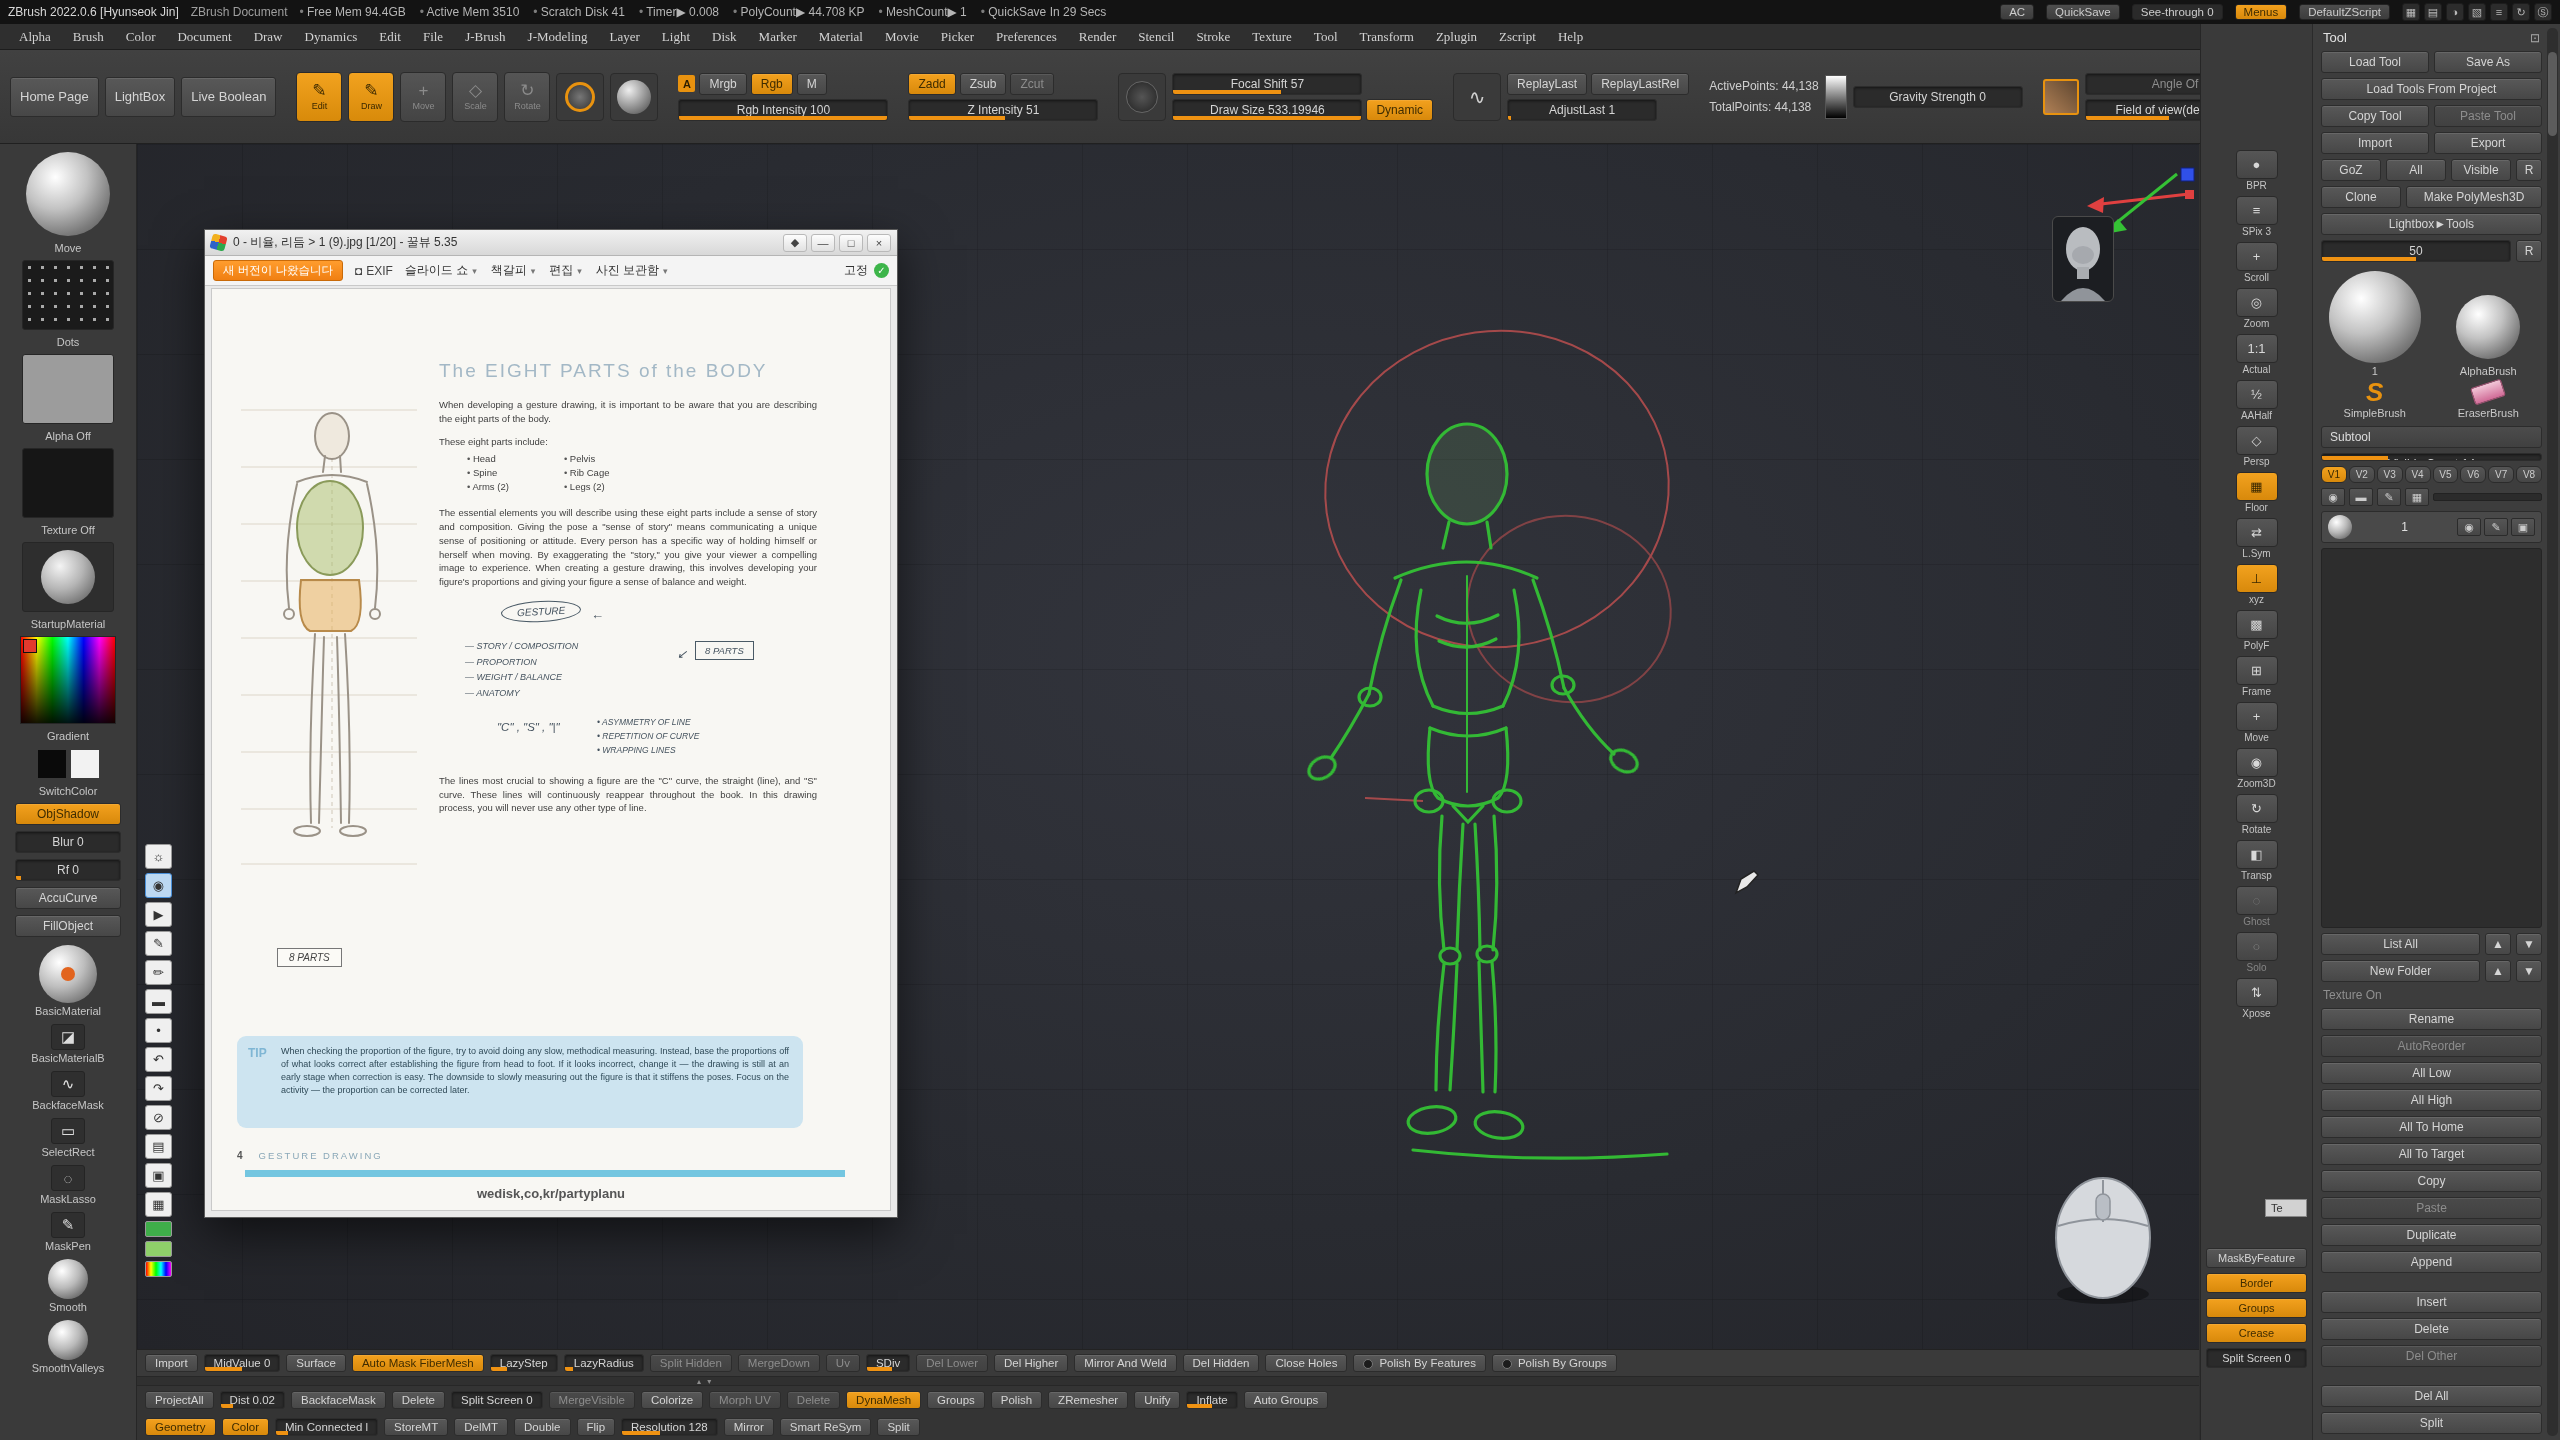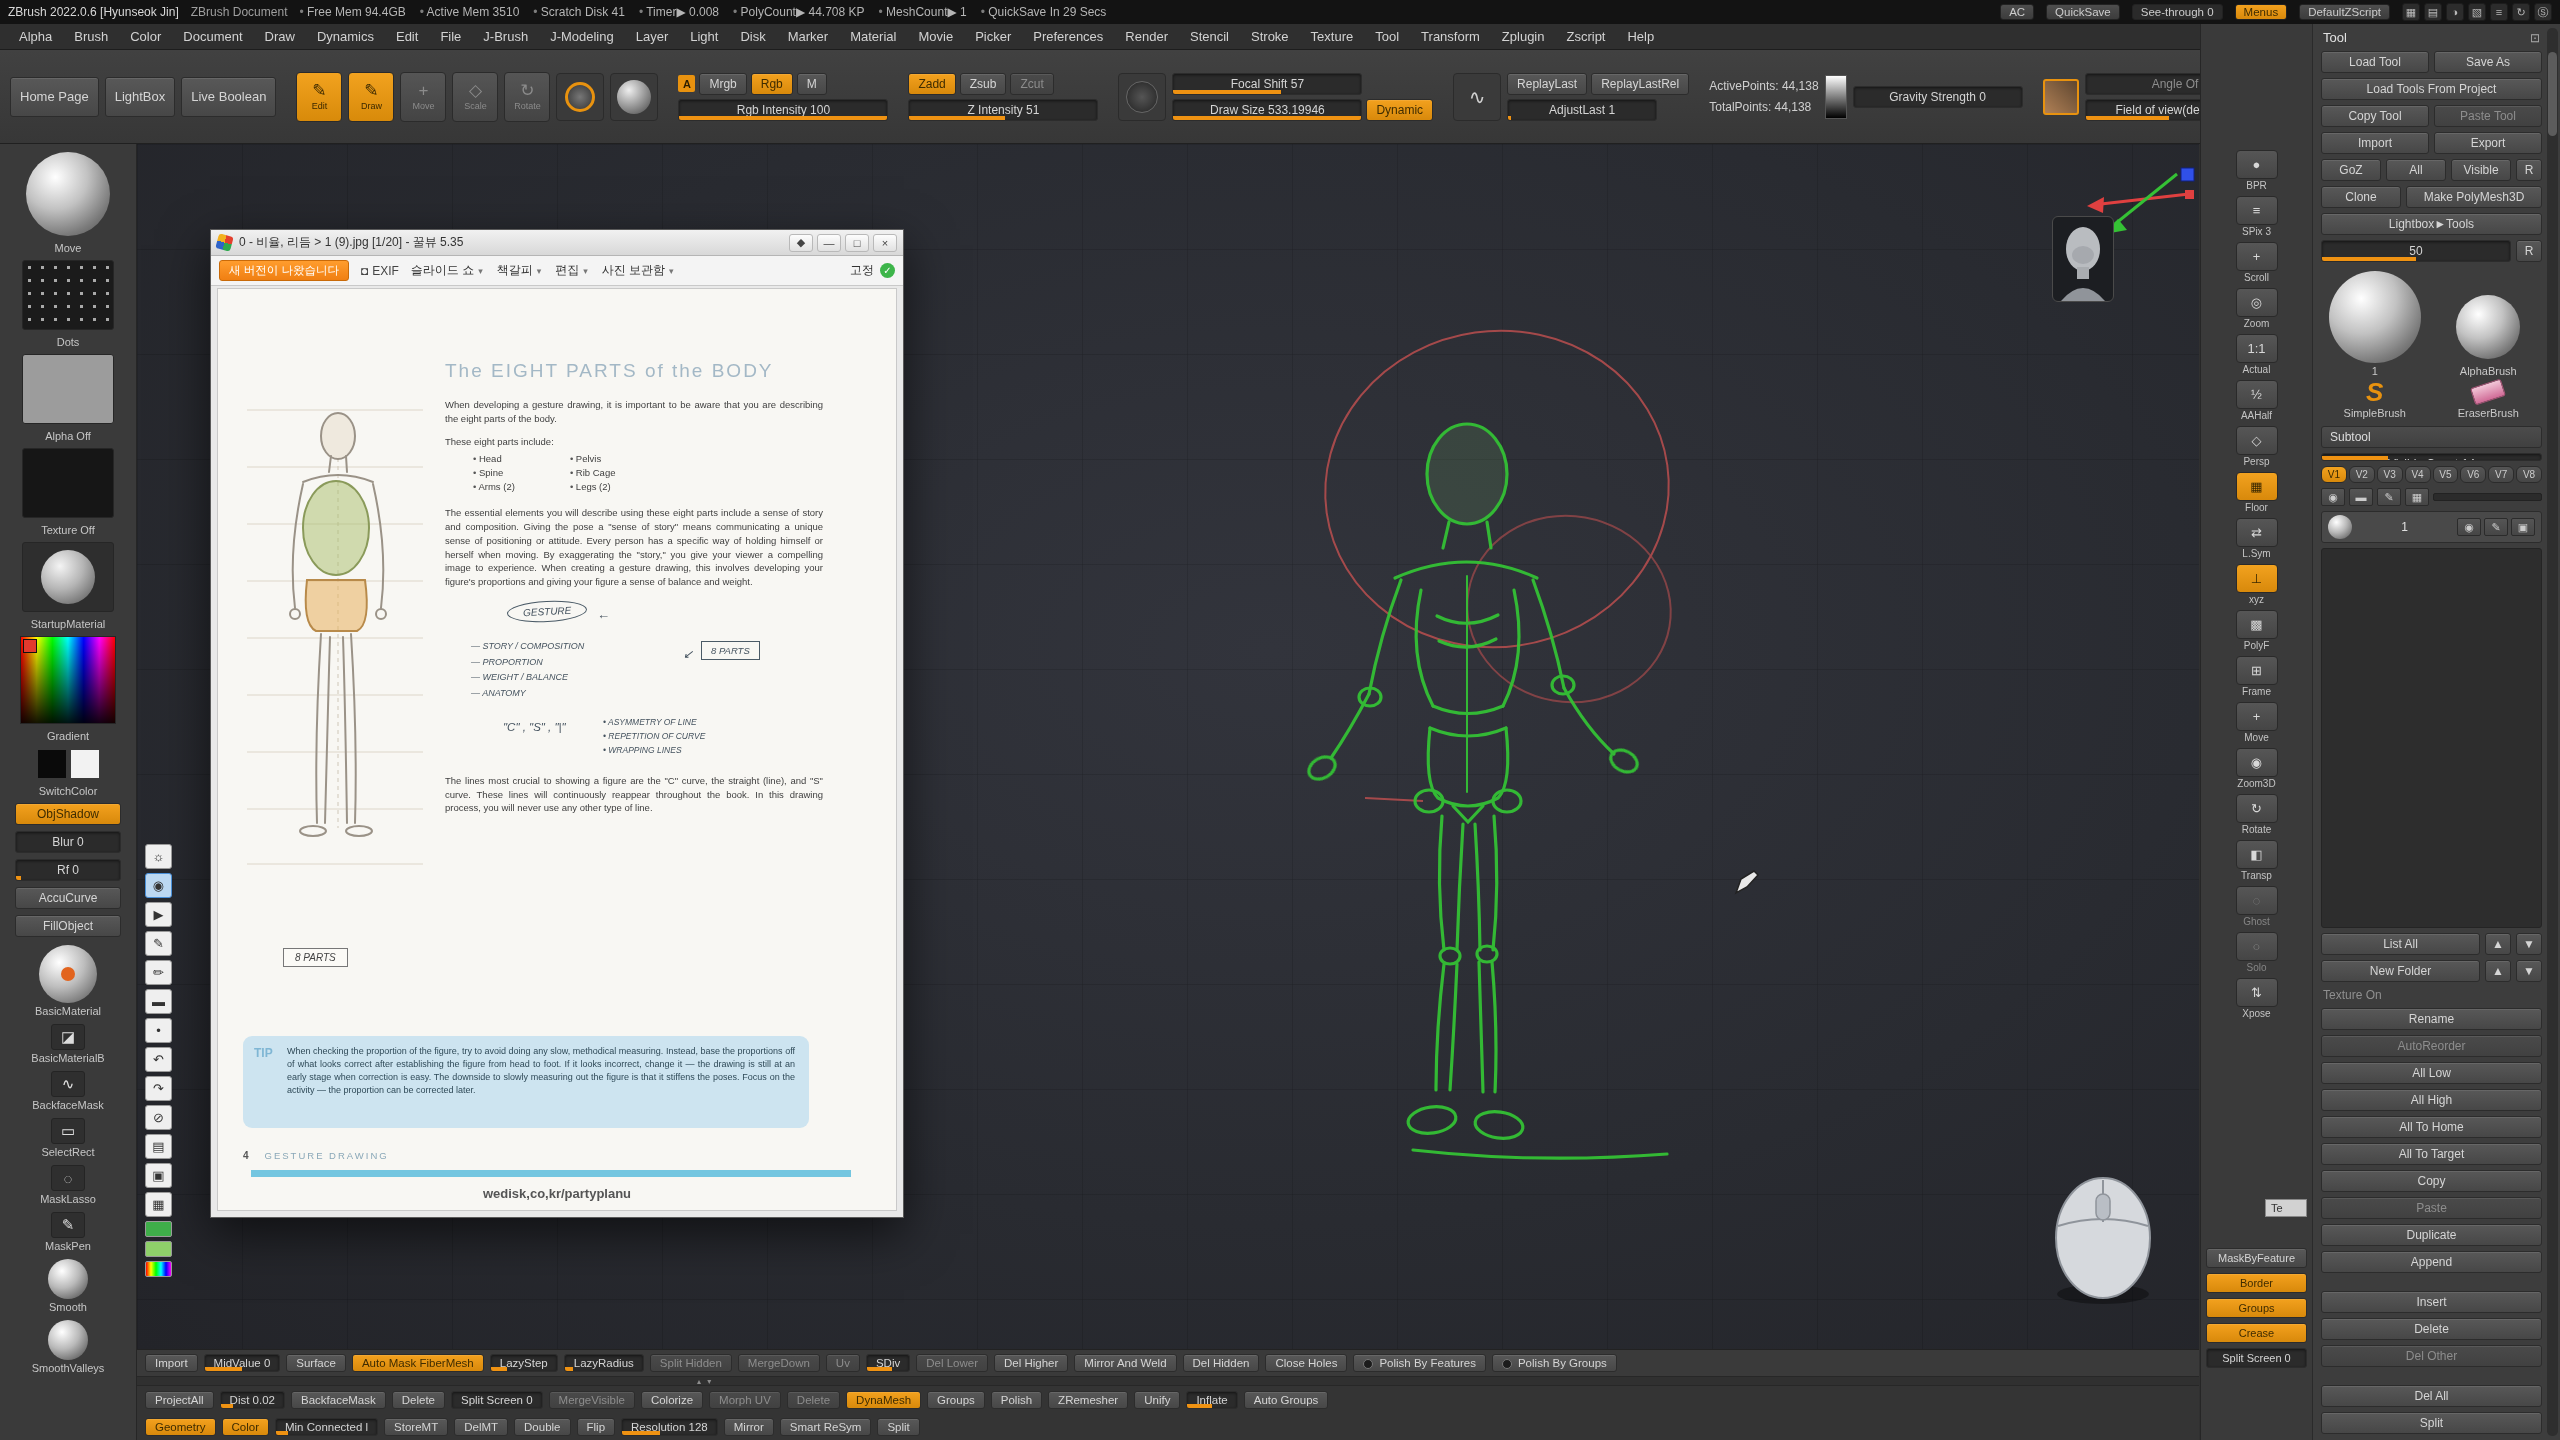--- a/index.html
+++ b/index.html
@@ -37,21 +37,21 @@
 .sb-btn[data-variant="orange"]{background:linear-gradient(#f3a11e,#d8890b);color:#3f2c00;}
 .sb-btn[data-variant="slider"]{background:#2a2a2a;}
 .sb-btn[data-variant="slider"]::after{content:"";position:absolute;left:0;bottom:0;height:3px;width:var(--fill,0%);background:#ef9212;}
 .sb-icons{display:flex;gap:4px;}
 .sb-icon{width:18px;height:18px;display:flex;align-items:center;justify-content:center;
   background:#2c2c2c;border:1px solid #1c1c1c;border-radius:3px;font-size:11px;color:#b9b9b9;}
 
 
 #menubar{position:absolute;left:0;top:24px;width:2560px;height:26px;background:#2f2f2f;
   border-bottom:1px solid #1d1d1d;display:flex;align-items:center;padding:0 8px;z-index:5;}
-.menu-item{padding:3px 11px;font-size:13px;color:#d2d2d2;border-radius:3px;}
+.menu-item{padding:3px 11px;font-size:13px;color:#d2d2d2;border-radius:3px;font-family:Liberation Serif, serif;}
 
 
 #toolbar{position:absolute;left:0;top:50px;width:2200px;height:94px;
   background:linear-gradient(#414141,#373737);border-bottom:1px solid #202020;
   display:flex;align-items:center;gap:10px;padding:0 10px;z-index:5;}
 .tb-group{display:flex;align-items:center;gap:6px;}
 .tb-sep{width:1px;height:72px;background:#2a2a2a;}
 .icon-btn{width:46px;height:50px;display:flex;flex-direction:column;align-items:center;justify-content:center;gap:2px;
   background:linear-gradient(#555,#444);border:1px solid #2b2b2b;border-radius:4px;}
 .icon-btn .g{font-size:17px;color:#ddd;line-height:1;}
@@ -117,21 +117,21 @@
 #viewer-tools{position:absolute;left:8px;top:700px;display:flex;flex-direction:column;gap:4px;z-index:12;}
 .vt-item{width:27px;height:25px;background:#efefef;border:1px solid #9a9a9a;border-radius:3px;
   display:flex;align-items:center;justify-content:center;font-size:13px;color:#333;}
 .vt-item[data-variant="active"]{background:#bcd8f2;border-color:#4a90d9;}
 .vt-sw{width:27px;height:16px;border:1px solid #9a9a9a;border-radius:2px;}
 .sw-g1{background:#3fae4a;}
 .sw-g2{background:#8fd06a;}
 .sw-rb{background:linear-gradient(to right,#f00,#ff0,#0f0,#0ff,#00f,#f0f);}
 
 
-#viewer{position:absolute;left:73px;top:85px;width:694px;height:989px;background:#e9e9e9;
+#viewer{position:absolute;left:67px;top:85px;width:694px;height:989px;background:#e9e9e9;
   border:1px solid #5a5a5a;box-shadow:0 16px 46px rgba(0,0,0,.6);z-index:10;}
 .vw-titlebar{height:26px;background:linear-gradient(#f1f1f1,#d8d8d8);display:flex;align-items:center;
   gap:7px;padding:0 6px;border-bottom:1px solid #b5b5b5;color:#333;font-size:12px;}
 .vw-logo{width:15px;height:15px;border-radius:3px;transform:rotate(15deg);
   background:conic-gradient(#e3402e 0 90deg,#2ea84d 90deg 180deg,#2e63c8 180deg 270deg,#f2b01e 270deg 360deg);}
 .vw-controls{margin-left:auto;display:flex;gap:4px;}
 .vw-cbtn{width:24px;height:18px;display:flex;align-items:center;justify-content:center;font-size:11px;color:#444;
   background:linear-gradient(#fdfdfd,#e1e1e1);border:1px solid #b9b9b9;border-radius:3px;}
 .vw-menubar{height:30px;background:#f4f4f4;border-bottom:1px solid #c9c9c9;display:flex;align-items:center;
   gap:12px;padding:0 8px;font-size:12px;color:#333;}

